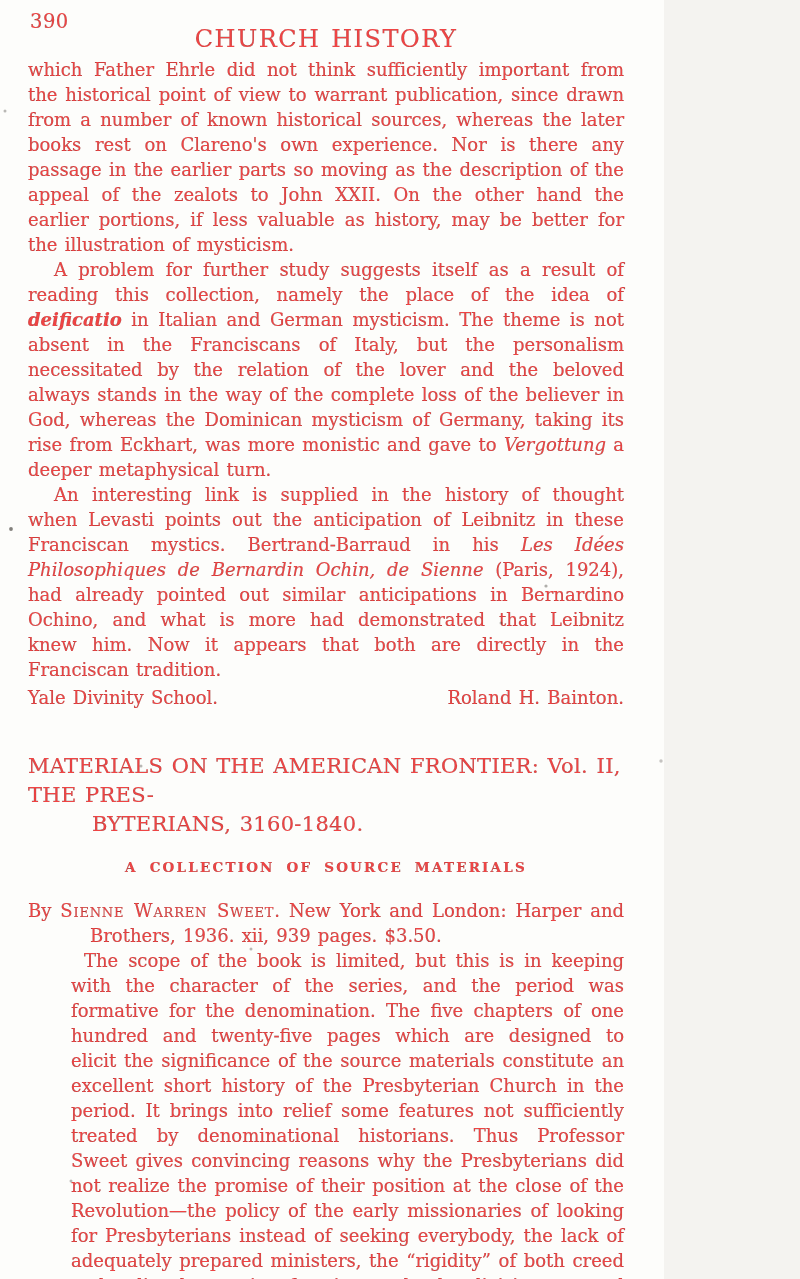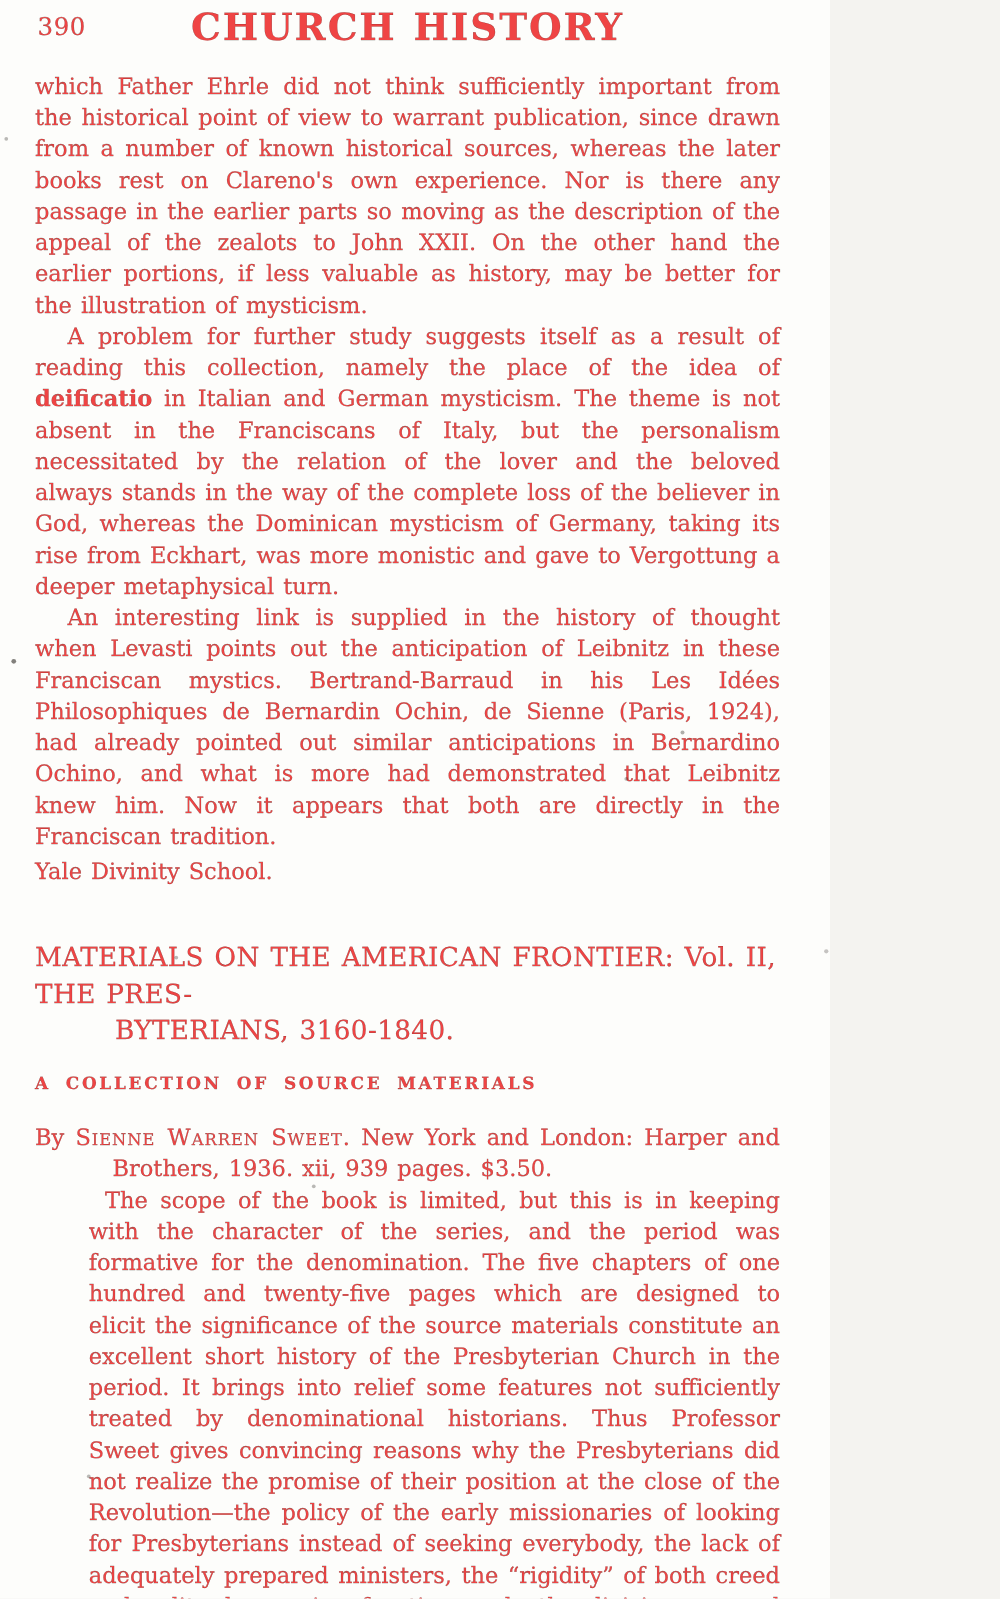--- a/index.html
+++ b/index.html
@@ -29,33 +29,33 @@
     margin-bottom: 9px;
   }
   .folio {
     position: absolute;
     left: 2px; top: 1px;
     font-size: 19.5px;
     letter-spacing: 0.5px;
   }
   .journal-title {
     display: inline-block;
-    margin: 0;
-    font-size: 30px;
-    font-weight: bold;
+    margin: 16px;
+    font-size: 24px;
+    font-weight: normal;
     letter-spacing: 1.5px;
     line-height: 30px;
   }
 
   p { margin: 0; }
   .indent      { text-indent: 26px; }
   .indent-lg   { text-indent: 40px; }
   .indent-sm   { text-indent: 13px; margin-left: 43px; }
 
-  .it { }
+  .it { font-style: italic; }
   .bd { font-weight: bold; }
   .sc { font-variant: small-caps; letter-spacing: 0.8px; }
 
   .signoff {
     display: flex;
     justify-content: space-between;
     margin-top: 3px;
     text-align: left;
   }
 
@@ -65,21 +65,21 @@
     font-size: 21px;
     font-weight: normal;
     line-height: 29px;
     letter-spacing: 0.3px;
   }
   .review-title .title-line { display: block; }
   .review-title .title-line-2 { padding-left: 64px; }
 
   .review-subtitle {
     margin-top: 16px;
-    text-align: left;
+    text-align: center;
     font-size: 13.5px;
     font-weight: bold;
     letter-spacing: 2.2px;
     word-spacing: 5px;
   }
 
   .byline {
     margin-top: 18px;
     padding-left: 62px;
     text-indent: -62px;
@@ -125,20 +125,21 @@
   </header>
 
   <main>
 
     <section>
       <p><span>which Father Ehrle did not think sufficiently important from the historical point of view to warrant publication, since drawn from a number of known historical sources, whereas the later books rest on Clareno's own experience. Nor is there any passage in the earlier parts so moving as the description of the appeal of the zealots to John XXII. On the other hand the earlier portions, if less valuable as history, may be better for the illustration of mysticism.</span></p>
       <p class="indent"><span>A problem for further study suggests itself as a result of reading this collection, namely the place of the idea of </span><span class="it bd">deificatio</span><span> in Italian and German mysticism. The theme is not absent in the Franciscans of Italy, but the personalism necessitated by the relation of the lover and the beloved always stands in the way of the complete loss of the believer in God, whereas the Dominican mysticism of Germany, taking its rise from Eckhart, was more monistic and gave to </span><span class="it">Vergottung</span><span> a deeper metaphysical turn.</span></p>
       <p class="indent"><span>An interesting link is supplied in the history of thought when Levasti points out the anticipation of Leibnitz in these Franciscan mystics. Bertrand-Barraud in his </span><span class="it">Les Idées Philosophiques de Bernardin Ochin, de Sienne</span><span> (Paris, 1924), had already pointed out similar anticipations in Bernardino Ochino, and what is more had demonstrated that Leibnitz knew him. Now it appears that both are directly in the Franciscan tradition.</span></p>
       <div class="signoff">
         <span>Yale Divinity School.</span>
+        <span>Roland H. Bainton.</span>
       </div>
     </section>
 
     <section>
       <div class="review-head">
         <h2 class="review-title">
           <span class="title-line">MATERIALS ON THE AMERICAN FRONTIER: Vol. II, THE PRES-</span>
           <span class="title-line title-line-2">BYTERIANS, 3160-1840.</span>
         </h2>
         <div class="review-subtitle">A COLLECTION OF SOURCE MATERIALS</div>

